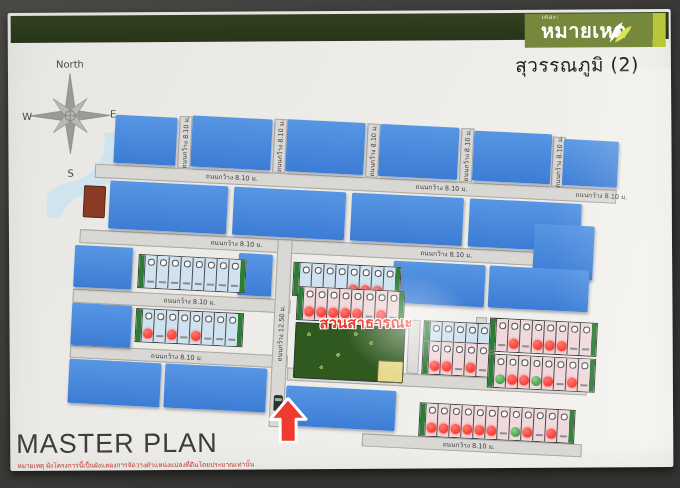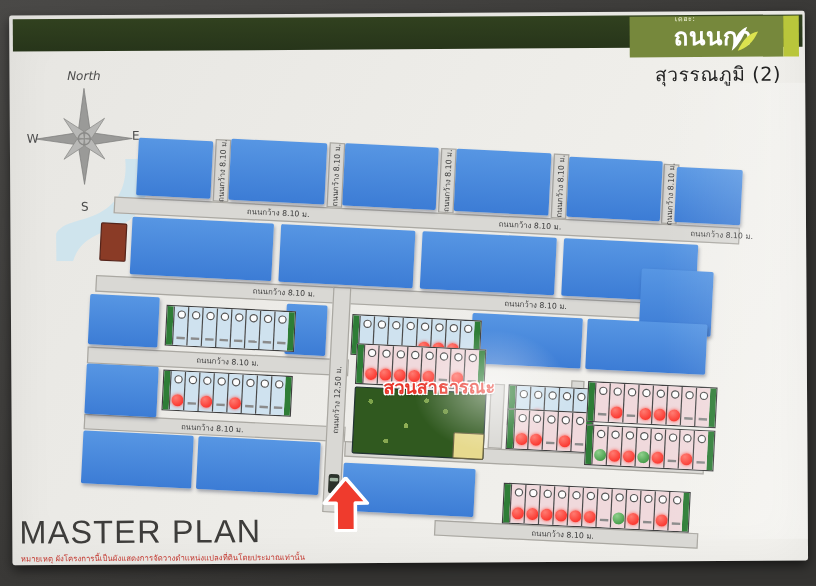--- a/index.html
+++ b/index.html
@@ -14,25 +14,25 @@
   
   .band{position:absolute;left:3px;top:3px;right:2px;height:27px;
         background:linear-gradient(180deg,#31411f,#27351a);}
   .logoBox{position:absolute;right:18px;top:4px;width:128px;height:34px;background:#76883c;
            display:flex;align-items:center;justify-content:flex-end;padding-right:26px;box-sizing:border-box;}
   .logoStrip{position:absolute;right:5px;top:4px;width:13px;height:34px;background:#b9c63b;}
   .brandWrap{position:relative;color:#fff;line-height:1;}
   .brandPrefix{position:absolute;left:1px;top:-7px;font-size:6px;color:#f3f6dd;letter-spacing:.5px;}
   .brandMain{font-size:20px;font-weight:bold;letter-spacing:.5px;}
   .leaf{position:absolute;right:20px;top:6px;width:26px;height:26px;}
-  .subtitle{position:absolute;right:20px;top:40px;font-size:16px;color:#222;letter-spacing:.5px;}
+  .subtitle{position:absolute;right:32px;top:40px;font-size:19px;color:#222;letter-spacing:.5px;}
   
   .compass{position:absolute;left:14px;top:46px;width:96px;height:120px;color:#555;}
   .compass .lbl{position:absolute;font-size:10px;color:#4c4c4c;}
-  .lbl.n{left:50%;top:0;transform:translateX(-50%);font-style:italic;}
+  .lbl.n{left:50%;top:0;transform:translateX(-50%);}
   .lbl.s{left:50%;bottom:0;transform:translateX(-50%);}
   .lbl.w{left:0;top:52px;}
   .lbl.e{right:2px;top:50px;}
   
   .water{position:absolute;left:38px;top:120px;width:100px;height:85px;}
   
   #plan{position:absolute;left:30px;top:92px;width:578px;height:332px;
         transform:rotate(3.2deg);transform-origin:0 0;}
   .road{position:absolute;background:#d9d8d4;border:.5px solid #aaa8a2;box-sizing:border-box;}
   .hlabel{position:absolute;top:50%;transform:translateY(-50%);font-size:6.5px;color:#3a3a3a;white-space:nowrap;}
@@ -82,21 +82,21 @@
 <body>
 
 <div id="photo">
   <div id="page">
 
     <div class="band"></div>
 
     <div class="logoBox">
       <div class="brandWrap">
         <span class="brandPrefix">เดอะ:</span>
-        <span class="brandMain">ถนนกว</span>
+        <span class="brandMain">หมายเหต</span>
       </div>
       <svg class="leaf" viewBox="0 0 26 26">
         <path d="M3 23 C5 12 10 5 16 3 C13 11 9 18 3 23 Z" fill="#ffffff"></path>
         <path d="M8 23 C12 14 18 8 25 7 C21 16 15 21 8 23 Z" fill="#dbe34f"></path>
       </svg>
     </div>
     <div class="logoStrip"></div>
 
     <div class="subtitle">สุวรรณภูมิ (2)</div>
 

